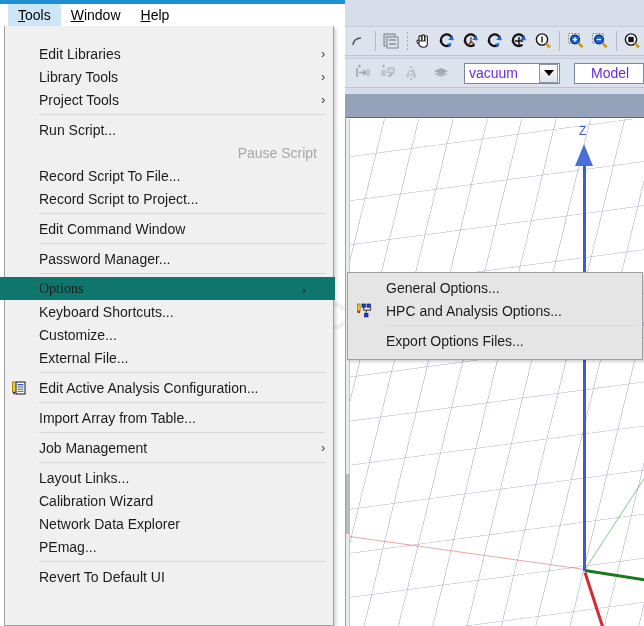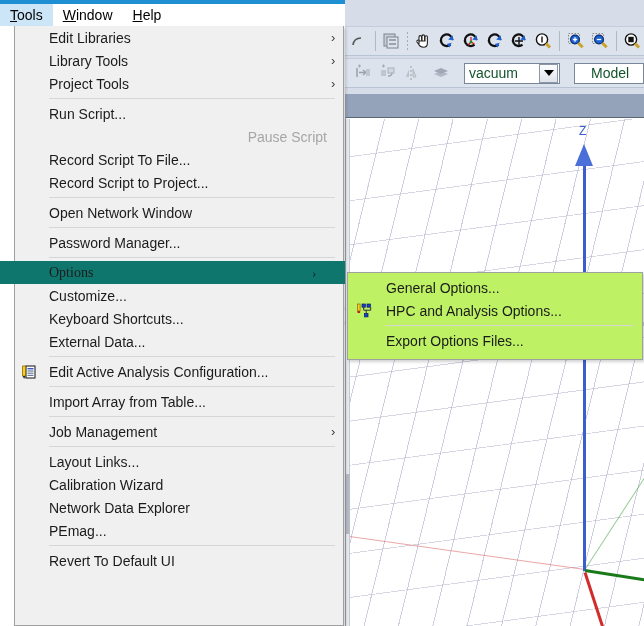--- a/index.html
+++ b/index.html
@@ -16,21 +16,21 @@
   }
 
   
   .titlestrip {
     position: absolute; left: 0; top: 0; width: 644px; height: 4px;
     background: #1f8fd4;
   }
 
   
   .menubar {
-    position: absolute; left: 0; top: 4px; width: 345px; height: 22px;
+    position: absolute; left: 8px; top: 4px; width: 345px; height: 22px;
     background: #ffffff;
     display: flex; align-items: center;
   }
   .menubar-item {
     height: 22px; line-height: 22px;
     padding: 0 10px;
     font-size: 14px; color: #000;
     white-space: nowrap;
   }
   .menubar-item.active { background: #cde6f7; }
@@ -66,21 +66,21 @@
   .tb-btn svg { display: block; }
 
   
   .combo {
     height: 21px; min-width: 96px;
     background: #fff; border: 1px solid #7a8699;
     display: flex; align-items: center;
     margin: 0 3px;
     font-size: 14px;
   }
-  .combo .val { padding: 0 4px; flex: 1; color: #14532d; white-space: nowrap; }
+  .combo .val { padding: 0 4px; flex: 1; color: #6d28d9; white-space: nowrap; }
   .combo .arrowbox {
     width: 19px; height: 19px; margin: 0 1px 0 0;
     background: linear-gradient(#fdfdfd,#dfe3ea);
     border: 1px solid #8c97a8;
     display: flex; align-items: center; justify-content: center;
   }
   .caret-dn {
     width: 0; height: 0;
     border-left: 5px solid transparent; border-right: 5px solid transparent;
     border-top: 6px solid #000;
@@ -177,28 +177,28 @@
     position: absolute; left: 196px; top: 294px;
     font-size: 40px; font-weight: bold; color: rgba(0,0,0,0.055);
     letter-spacing: 1px; pointer-events: none;
     font-family: "Liberation Sans", sans-serif;
     white-space: nowrap;
     z-index: 40;
   }
 
   
   .menu {
-    position: absolute; left: 14px; top: 26px;
+    position: absolute; left: 4px; top: 26px;
     width: 330px; height: 600px;
     background: #f0f0f0;
     border: 1px solid #a0a0a0;
     border-top: none;
     box-shadow: 2px 2px 3px rgba(0,0,0,.18);
     z-index: 50;
-    padding: 0 0 0 0;
+    padding: 16px 0 0 0;
   }
   .mi {
     position: relative;
     height: 23px;
     display: flex; align-items: center;
     padding-left: 34px; padding-right: 16px;
     font-size: 14px; color: #1b1b1b;
     white-space: nowrap;
   }
   .mi.disabled { color: #a6a6a6; justify-content: flex-end; }
@@ -222,21 +222,21 @@
   }
   .mi-ico {
     position: absolute; left: 6px; top: 50%; margin-top: -8px;
     width: 16px; height: 16px;
   }
 
   
   .submenu {
     position: absolute; left: 347px; top: 272px;
     width: 296px; height: 88px;
-    background: #bef264;
+    background: #e5e5e5;
     border: 1px solid #a0a0a0;
     box-shadow: 2px 2px 3px rgba(0,0,0,.18);
     z-index: 60;
     padding: 3px 0;
   }
   .submenu .mi { padding-left: 38px; }
   .submenu .sep { margin-left: 38px; }
 </style>
 </head>
 <body>
@@ -438,43 +438,43 @@
     <div class="mi">
       <span>Record Script To File...</span>
     </div>
     <div class="mi">
       <span>Record Script to Project...</span>
     </div>
 
     <div class="sep"></div>
 
     <div class="mi">
-      <span>Open Network Window</span>
+      <span>Edit Command Window</span>
     </div>
 
     <div class="sep"></div>
 
     <div class="mi">
       <span>Password Manager...</span>
     </div>
 
     <div class="sep"></div>
 
     <div class="mi sel">
       <span>Options</span>
       <span class="arrow">›</span>
     </div>
     <div class="mi">
+      <span>Keyboard Shortcuts...</span>
+    </div>
+    <div class="mi">
       <span>Customize...</span>
     </div>
     <div class="mi">
-      <span>Keyboard Shortcuts...</span>
-    </div>
-    <div class="mi">
-      <span>External Data...</span>
+      <span>External File...</span>
     </div>
 
     <div class="sep"></div>
 
     <div class="mi">
       <span class="mi-ico">
         <svg width="16" height="16" viewBox="0 0 16 16">
           <rect x="5" y="2" width="9" height="12" fill="#fff" stroke="#111"></rect>
           <rect x="6.5" y="4" width="6" height="1.4" fill="#3a57c7"></rect>
           <rect x="6.5" y="6.4" width="6" height="1.2" fill="#6b7a99"></rect>

